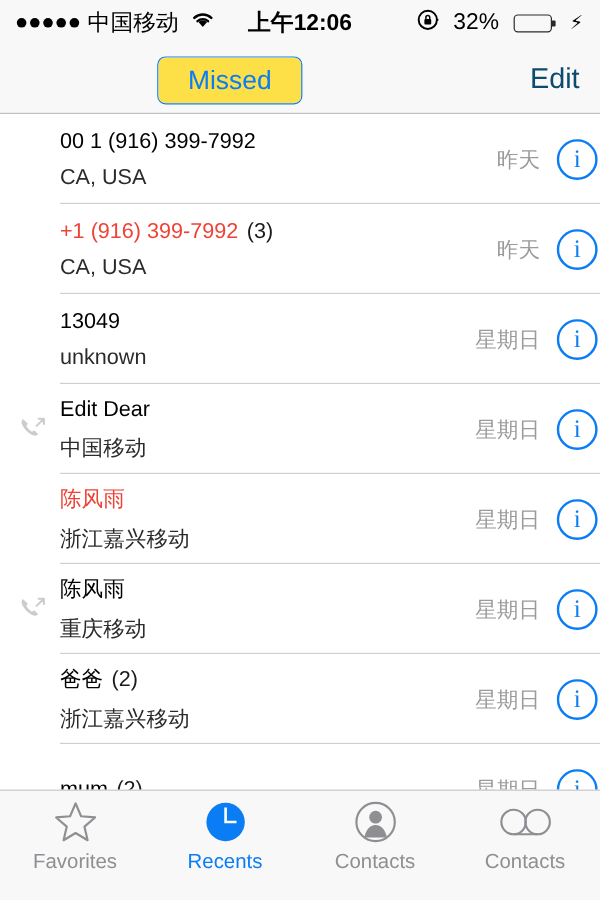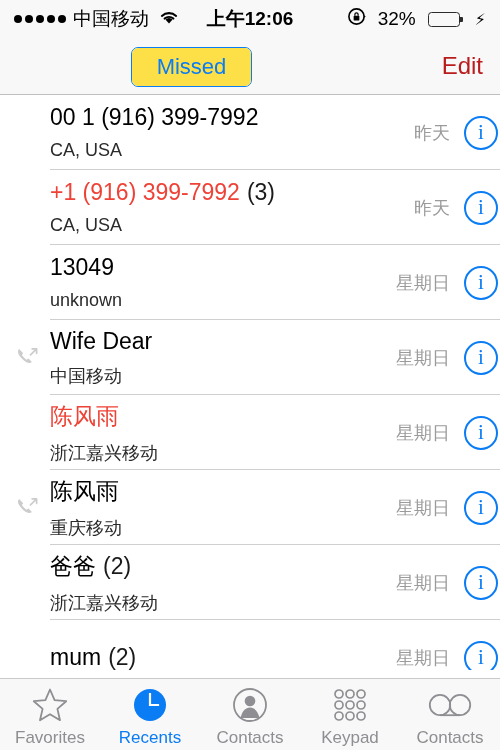--- a/index.html
+++ b/index.html
@@ -126,21 +126,21 @@
     background: #0a7cf4;
     color: #ffffff;
   }
   .seg + .seg {
     border-left: 1.6px solid #0a7cf4;
   }
   .edit-btn {
     position: absolute;
     right: 17px;
     font-size: 24px;
-    color: #b91c1c;
+    color: #0c4a6e;
   }
 
   
   .call-list {
     position: absolute;
     top: 95px;
     left: 0;
     right: 0;
     bottom: 80px;
     overflow: hidden;
@@ -173,21 +173,21 @@
   .row-text {
     margin-left: 50px;
     display: flex;
     flex-direction: column;
     justify-content: center;
     gap: 9px;
     flex: 1;
     min-width: 0;
   }
   .row-title {
-    font-size: 23px;
+    font-size: 18px;
     color: #000000;
     white-space: nowrap;
   }
   .row-title.missed { color: #ef4236; }
   .row-title .count {
     color: #1a1a1a;
     margin-left: 7px;
   }
   .row-sub {
     font-size: 18px;
@@ -220,21 +220,21 @@
     box-sizing: border-box;
     flex: none;
   }
 
   
   .tab-bar {
     position: absolute;
     left: 0;
     right: 0;
     bottom: 0;
-    height: 72px;
+    height: 92px;
     background: #f8f8f8;
     border-top: 1px solid #c9c9c9;
     display: flex;
     align-items: flex-start;
     padding-top: 8px;
     box-sizing: border-box;
   }
   .tab {
     flex: 1;
     display: flex;
@@ -335,21 +335,21 @@
         <span class="info-btn">i</span>
       </div>
       <span class="row-line"></span>
     </div>
     <div class="call-row">
       <span class="dir-icon"><svg width="26" height="26" viewBox="0 0 26 26">
           <path d="M5.1 4.1 c-1.5 1.5 -1.4 3.2 -0.3 5.5 1.3 2.7 4.9 6.3 7.6 7.6 2.3 1.1 4 1.2 5.5 -0.3 l-3.4 -3.4 -1.9 1.3 c-1.6 -0.9 -3.8 -3.1 -4.7 -4.7 l1.3 -1.9 z" fill="#9b9b9b"></path>
           <path d="M16.5 9.9 L22.3 4.1 M18.2 3.9 H22.6 V8.3" fill="none" stroke="#9b9b9b" stroke-width="1.7" stroke-linecap="round" stroke-linejoin="round"></path>
         </svg></span>
       <div class="row-text">
-        <span class="row-title">Wife Dear</span>
+        <span class="row-title">Edit Dear</span>
         <span class="row-sub">中国移动</span>
       </div>
       <div class="row-right">
         <span class="row-time">星期日</span>
         <span class="info-btn">i</span>
       </div>
       <span class="row-line"></span>
     </div>
     <div class="call-row">
       <div class="row-text">
@@ -424,38 +424,20 @@
     <span class="tab-icon">
       <svg width="36" height="36" viewBox="0 0 36 36">
         <circle cx="18" cy="18" r="16" fill="none" stroke="#8e8e93" stroke-width="1.8"></circle>
         <circle cx="18" cy="14" r="5.3" fill="#8e8e93"></circle>
         <path d="M8.6 31 c1.4 -7 5.2 -10.4 9.4 -10.4 s8 3.4 9.4 10.4 z" fill="#8e8e93"></path>
       </svg>
     </span>
     <span class="tab-label">Contacts</span>
   </div>
 
-  <div class="tab">
-    <span class="tab-icon">
-      <svg width="38" height="36" viewBox="0 0 38 36">
-        <g fill="none" stroke="#8e8e93" stroke-width="1.7">
-          <circle cx="8" cy="7" r="4"></circle>
-            <circle cx="19" cy="7" r="4"></circle>
-            <circle cx="30" cy="7" r="4"></circle>
-          <circle cx="8" cy="18" r="4"></circle>
-            <circle cx="19" cy="18" r="4"></circle>
-            <circle cx="30" cy="18" r="4"></circle>
-          <circle cx="8" cy="29" r="4"></circle>
-            <circle cx="19" cy="29" r="4"></circle>
-            <circle cx="30" cy="29" r="4"></circle>
-        </g>
-      </svg>
-    </span>
-    <span class="tab-label">Keypad</span>
-  </div>
 
   <div class="tab">
     <span class="tab-icon">
       <svg width="44" height="30" viewBox="0 0 44 30">
         <circle cx="12" cy="15" r="10.2" fill="none" stroke="#8e8e93" stroke-width="1.8"></circle>
         <circle cx="32" cy="15" r="10.2" fill="none" stroke="#8e8e93" stroke-width="1.8"></circle>
         <line x1="12" y1="25.2" x2="32" y2="25.2" stroke="#8e8e93" stroke-width="1.8"></line>
       </svg>
     </span>
     <span class="tab-label">Contacts</span>

